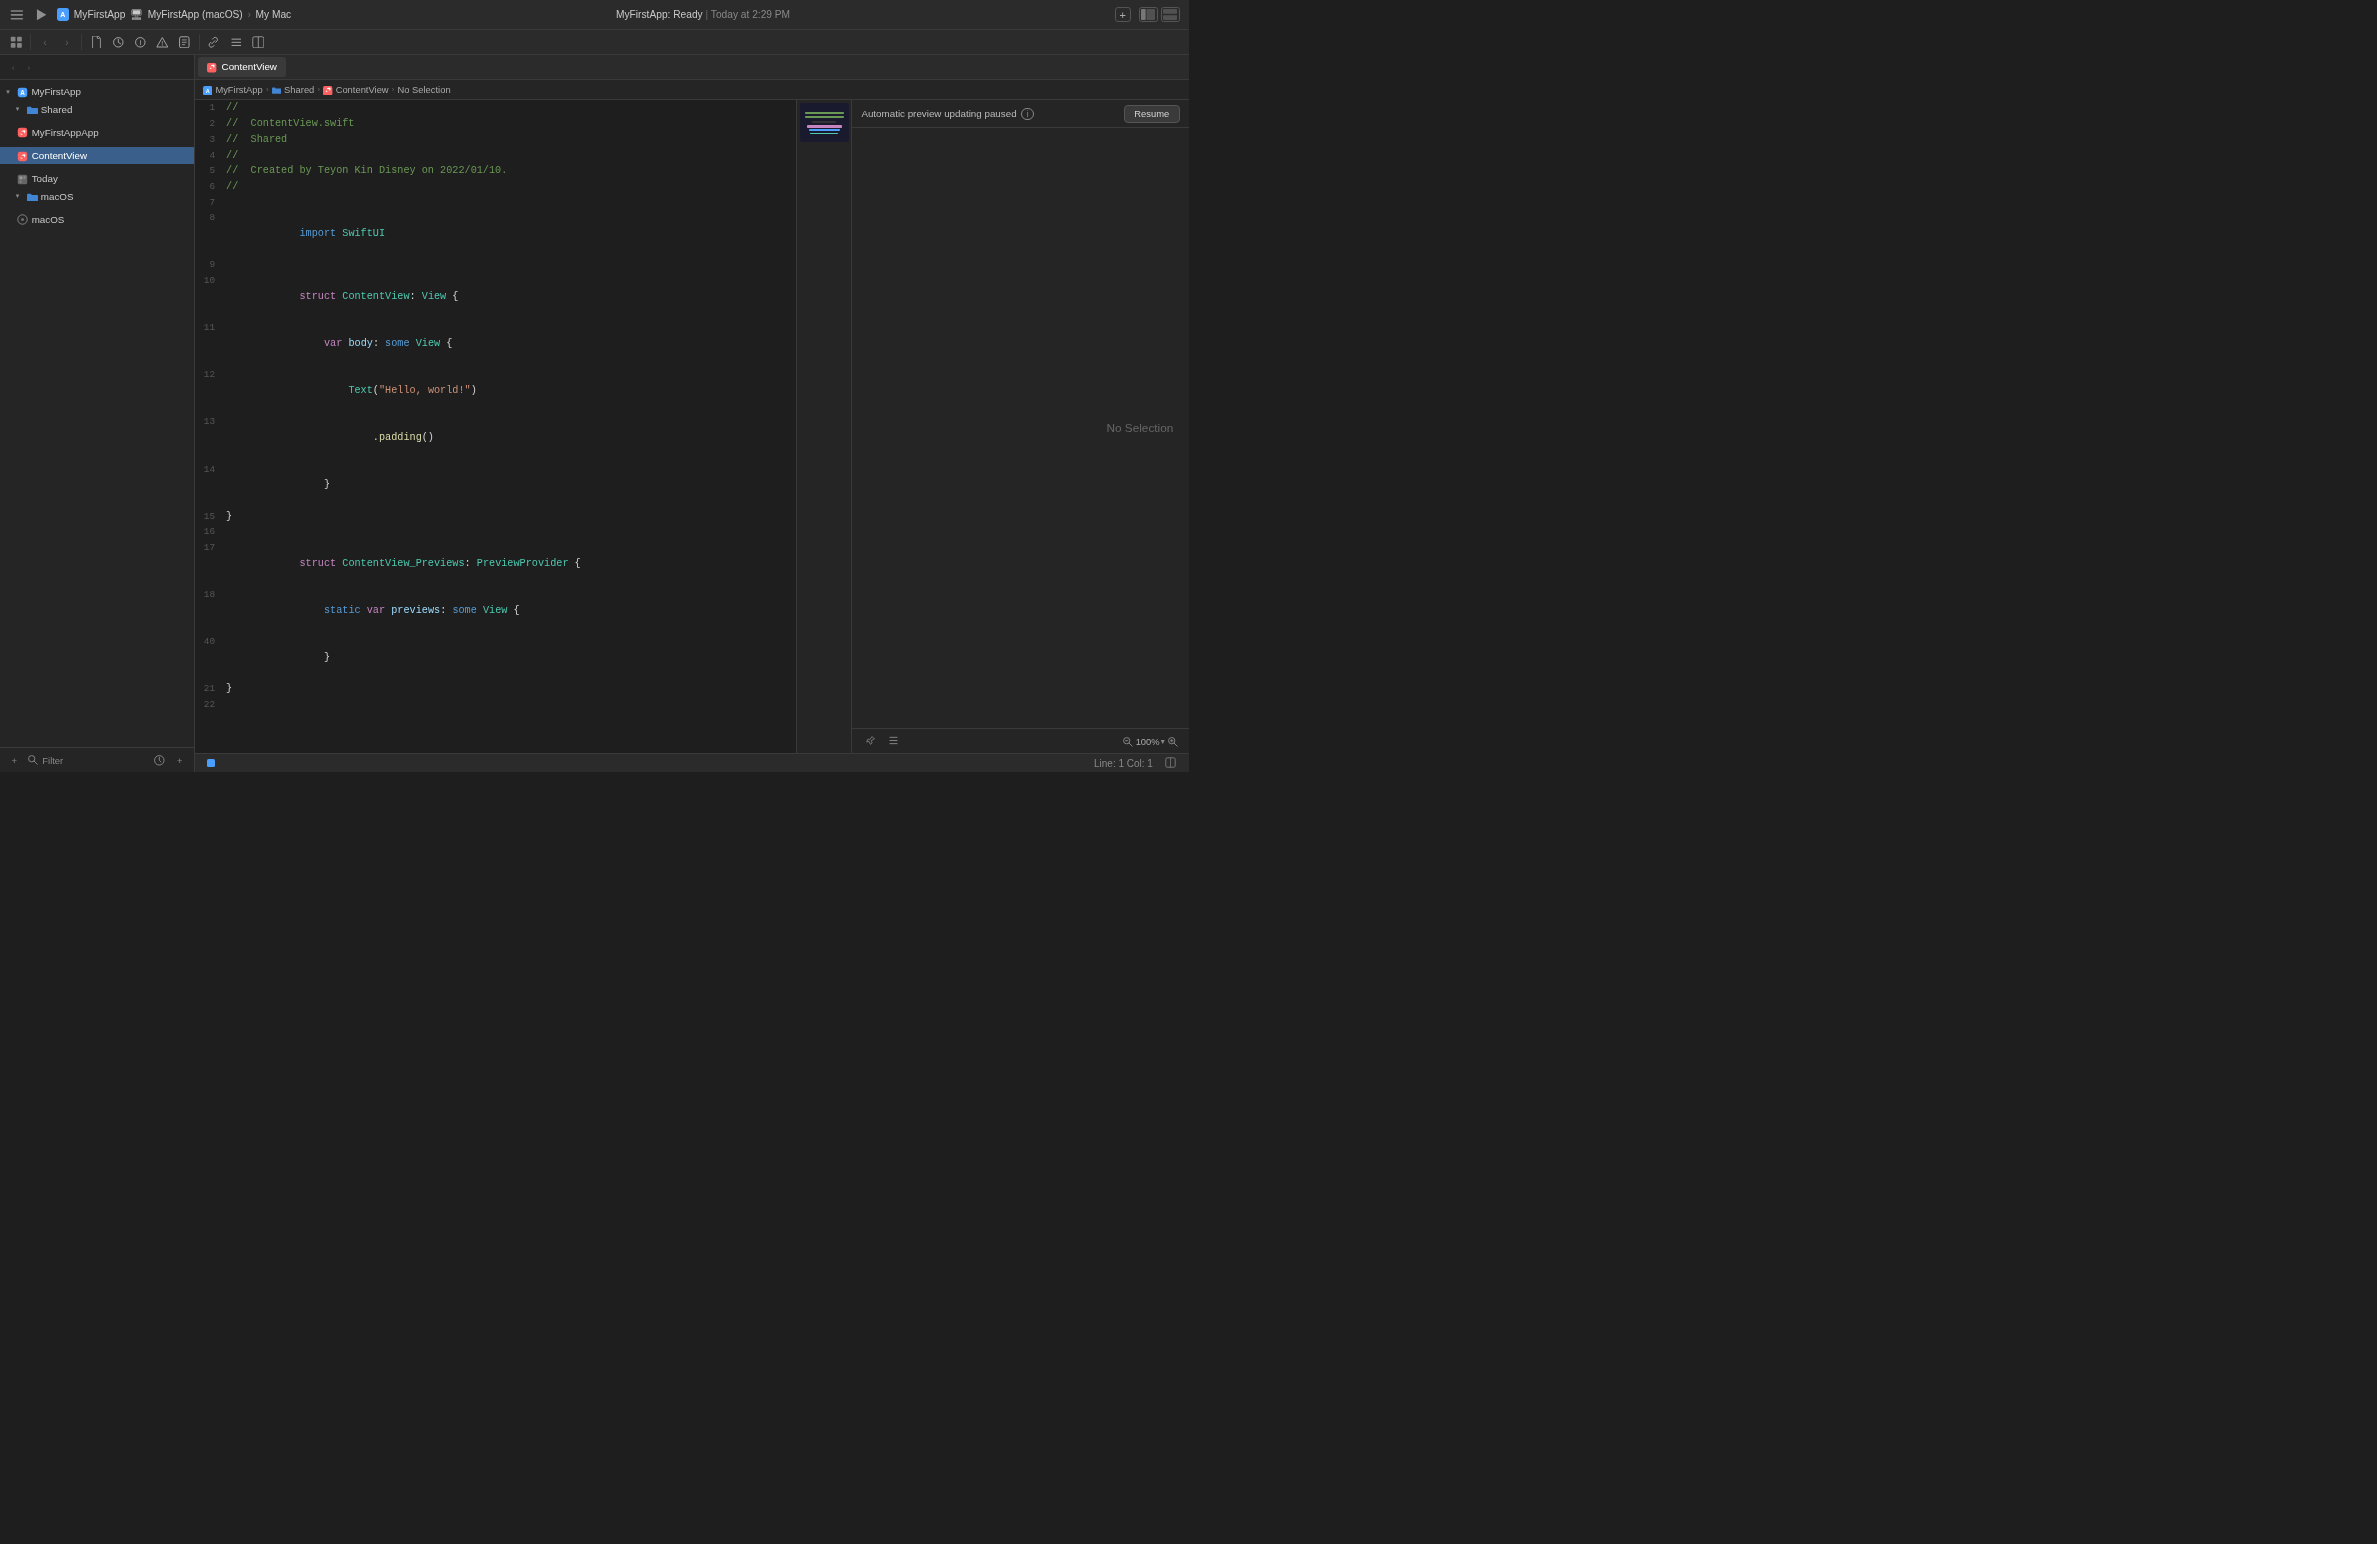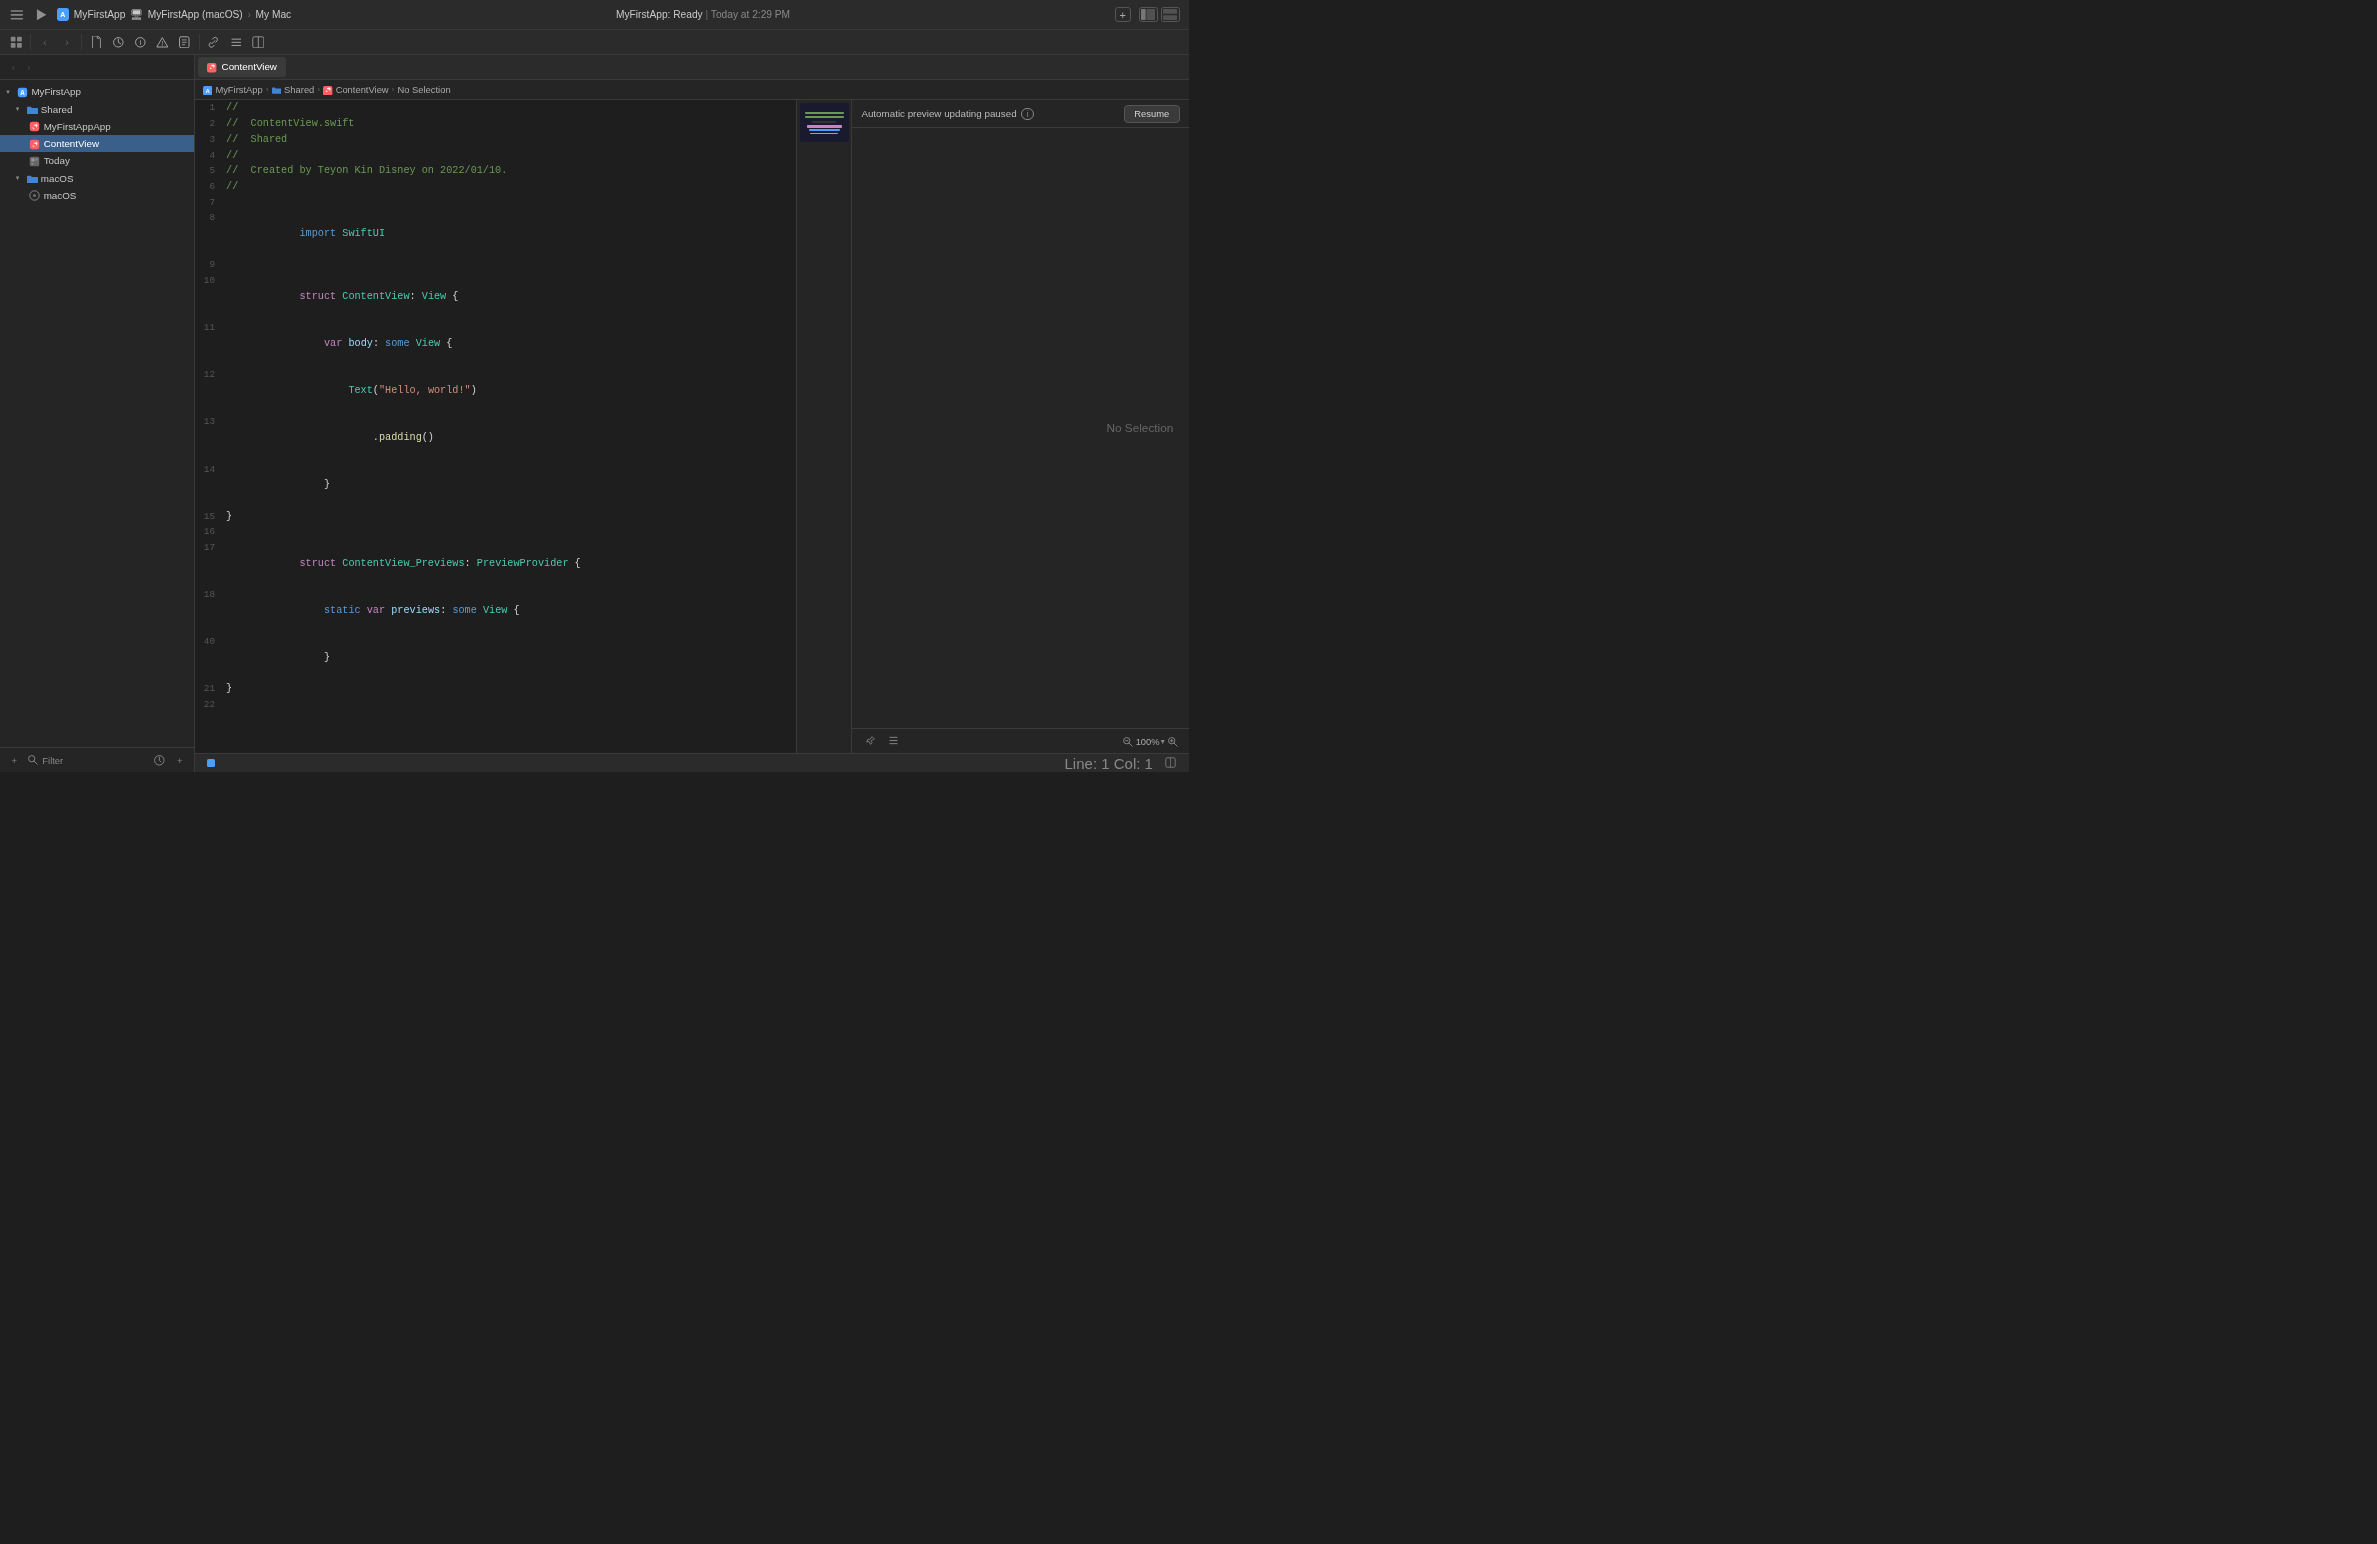--- a/index.html
+++ b/index.html
@@ -151,21 +151,21 @@
       align-items: center;
       height: 17.3px;
       padding: 0 6.3px;
       cursor: pointer;
       color: #c8c8c8;
       font-size: 9.8px;
       gap: 3.1px;
     }
     .tree-item.selected { background: #3a5f8a; color: white; }
     .tree-indent-1 { padding-left: 15.7px; }
-    .tree-indent-2 { padding-left: 28px; }
+    .tree-indent-2 { padding-left: 16px; margin-top: 6px; }
     .chevron { font-size: 7px; color: #888; width: 7.9px; }
 
     #sidebar-footer {
       height: 25px;
       border-top: 0.8px solid #3a3a3a;
       display: flex;
       align-items: center;
       padding: 0 6.3px;
       gap: 4.7px;
     }
@@ -377,21 +377,21 @@
     
     #status-bar {
       height: 19px;
       background: #2b2b2b;
       border-top: 0.8px solid #3a3a3a;
       display: flex;
       align-items: center;
       justify-content: flex-end;
       padding: 0 9.4px;
       gap: 9.4px;
-      font-size: 15px;
+      font-size: 10px;
       color: #888;
     }
     .status-indicator {
       width: 7.9px; height: 7.9px;
       background: #4a9eff;
       border-radius: 1.6px;
     }
 
     #sidebar-footer-actions {
       display: flex;

